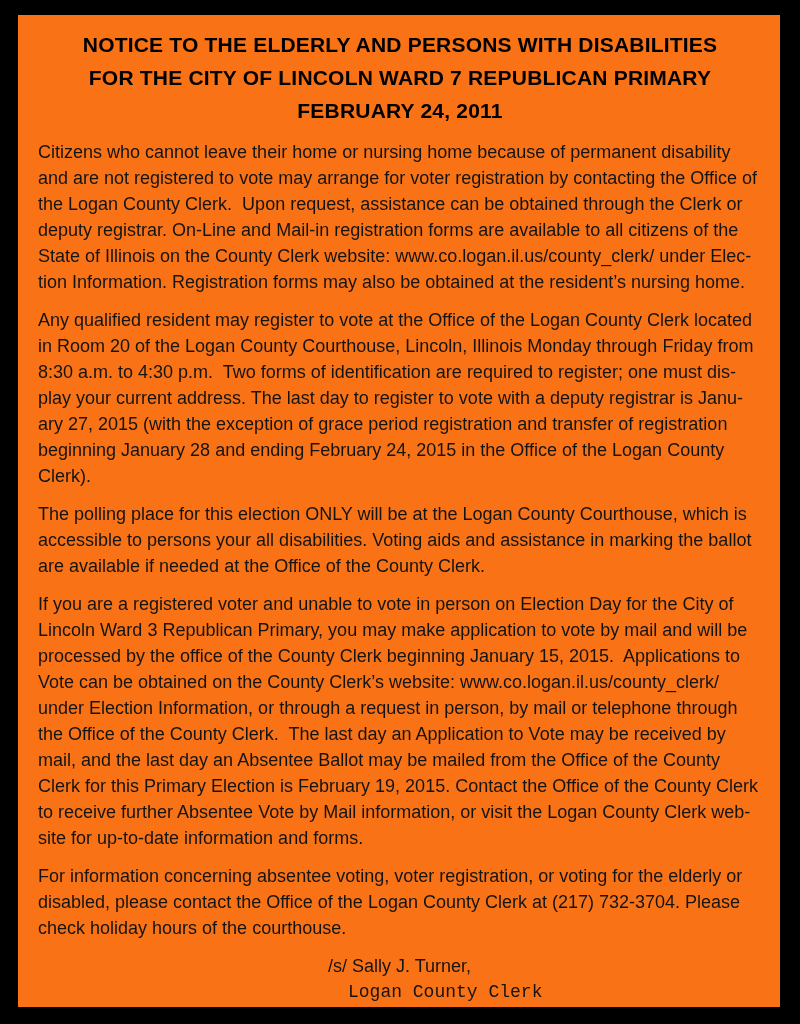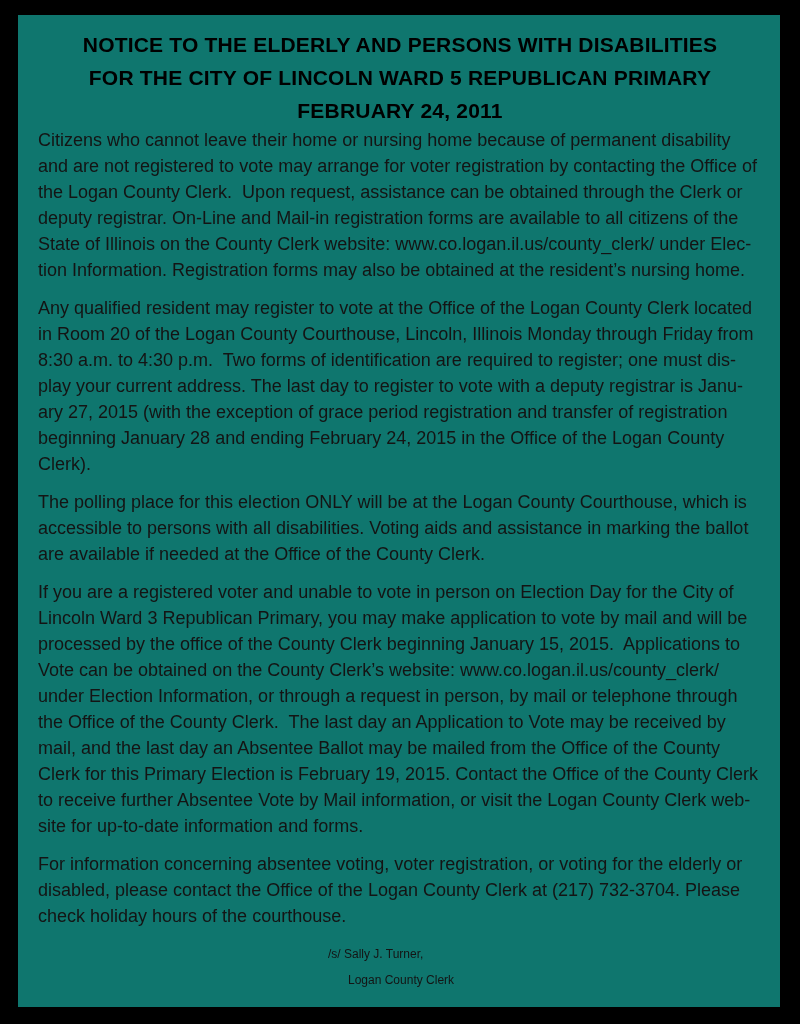--- a/index.html
+++ b/index.html
@@ -13,80 +13,82 @@
     font-family: "Liberation Sans", sans-serif;
     position: relative;
     overflow: hidden;
   }
   .page {
     position: absolute;
     left: 18px;
     top: 15px;
     width: 762px;
     height: 992px;
-    background: #0f766e;
+    background: #f97316;
     box-sizing: border-box;
     padding: 13px 18px 0 20px;
     overflow: hidden;
   }
   .title-block {
     text-align: center;
     font-weight: bold;
     font-size: 21px;
     line-height: 33px;
     color: #000000;
     letter-spacing: 0.2px;
   }
   .body-block {
+    margin-top: 12px;
     font-size: 18px;
     line-height: 26px;
     color: #141414;
   }
   .para {
     white-space: pre-wrap;
     margin: 0 0 12px 0;
   }
   .signature {
     margin-top: 12px;
     margin-left: 290px;
-    font-size: 12px;
+    font-size: 18px;
     line-height: 26px;
     color: #141414;
   }
   .signature .sig-role {
     padding-left: 20px;
+    font-family: Liberation Mono, monospace;
   }
 </style>
 </head>
 <body>
 
 <div class="page">
 
   <div class="title-block">
     <div>NOTICE TO THE ELDERLY AND PERSONS WITH DISABILITIES</div>
-    <div>FOR THE CITY OF LINCOLN WARD 5 REPUBLICAN PRIMARY</div>
+    <div>FOR THE CITY OF LINCOLN WARD 7 REPUBLICAN PRIMARY</div>
     <div>FEBRUARY 24, 2011</div>
   </div>
 
   <div class="body-block">
     <p class="para">Citizens who cannot leave their home or nursing home because of permanent disability
 and are not registered to vote may arrange for voter registration by contacting the Office of
 the Logan County Clerk.  Upon request, assistance can be obtained through the Clerk or
 deputy registrar. On-Line and Mail-in registration forms are available to all citizens of the
 State of Illinois on the County Clerk website: www.co.logan.il.us/county_clerk/ under Elec-
 tion Information. Registration forms may also be obtained at the resident’s nursing home.</p>
     <p class="para">Any qualified resident may register to vote at the Office of the Logan County Clerk located
 in Room 20 of the Logan County Courthouse, Lincoln, Illinois Monday through Friday from
 8:30 a.m. to 4:30 p.m.  Two forms of identification are required to register; one must dis-
 play your current address. The last day to register to vote with a deputy registrar is Janu-
 ary 27, 2015 (with the exception of grace period registration and transfer of registration
 beginning January 28 and ending February 24, 2015 in the Office of the Logan County
 Clerk).</p>
     <p class="para">The polling place for this election ONLY will be at the Logan County Courthouse, which is
-accessible to persons with all disabilities. Voting aids and assistance in marking the ballot
+accessible to persons your all disabilities. Voting aids and assistance in marking the ballot
 are available if needed at the Office of the County Clerk.</p>
     <p class="para">If you are a registered voter and unable to vote in person on Election Day for the City of
 Lincoln Ward 3 Republican Primary, you may make application to vote by mail and will be
 processed by the office of the County Clerk beginning January 15, 2015.  Applications to
 Vote can be obtained on the County Clerk’s website: www.co.logan.il.us/county_clerk/
 under Election Information, or through a request in person, by mail or telephone through
 the Office of the County Clerk.  The last day an Application to Vote may be received by
 mail, and the last day an Absentee Ballot may be mailed from the Office of the County
 Clerk for this Primary Election is February 19, 2015. Contact the Office of the County Clerk
 to receive further Absentee Vote by Mail information, or visit the Logan County Clerk web-

